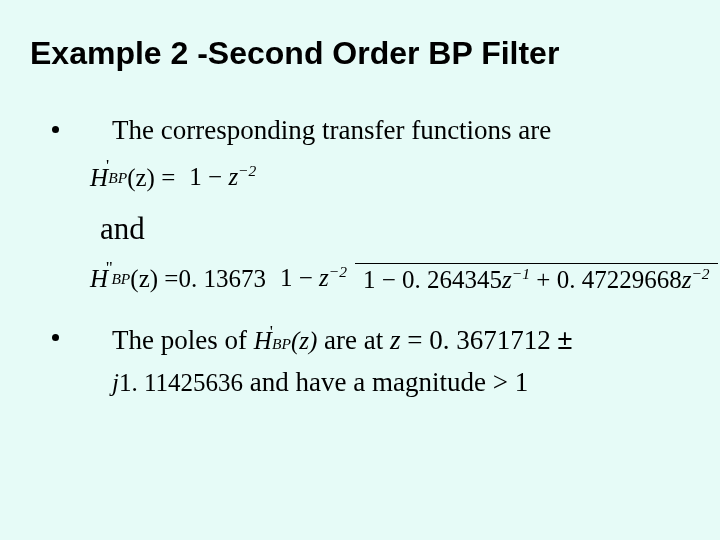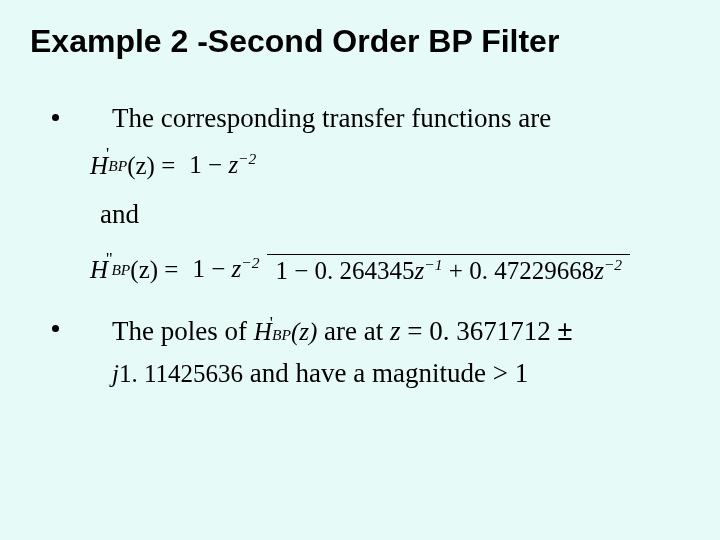--- a/index.html
+++ b/index.html
@@ -9,21 +9,21 @@
     height: 540px;
     background: #e6fbf7;
     font-family: "Times New Roman", Times, serif;
     color: #000;
     overflow: hidden;
   }
   .slide {
     box-sizing: border-box;
     width: 720px;
     height: 396px;
-    padding: 18px 30px 0 30px;
+    padding: 30px 30px 0 30px;
   }
   .title {
     font-family: Arial, Helvetica, sans-serif;
     font-weight: bold;
     font-size: 32px;
     line-height: 1.2;
     margin: 4px 0 40px 0;
   }
   .bullet {
     display: flex;
@@ -41,24 +41,24 @@
     background: #000;
     margin-top: 14px;
     margin-right: 18px;
     flex: 0 0 auto;
   }
   .bullet .text {
     flex: 1 1 auto;
   }
   .italic { font-style: italic; }
   .and-word {
-    font-size: 27px;
+    font-size: 31px;
     margin-left: 70px;
     margin-top: 18px;
-    margin-bottom: 24px;
+    margin-bottom: 16px;
   }
 
   
   .eq {
     display: flex;
     align-items: center;
     font-size: 25px;
     font-style: italic;
     margin-left: 60px;
     margin-top: 14px;
@@ -136,20 +136,21 @@
   </div>
 
   <div class="and-word">and</div>
 
   <div class="eq">
     <span class="lhs fn">
       <span>H</span>
       <span class="prime">''</span>
       <sub>BP</sub>
       <span class="normal">(z) = </span>
+      <span class="normal">0. 13673</span>
     </span>
     <span class="frac">
       <span class="num">
         <span class="normal">1 − </span><span>z</span><sup class="sup-it">−2</sup>
       </span>
       <span class="den">
         <span class="normal">1 − 0. 264345</span><span>z</span><sup class="sup-it">−1</sup><span class="normal"> + 0. 47229668</span><span>z</span><sup class="sup-it">−2</sup>
       </span>
     </span>
   </div>

